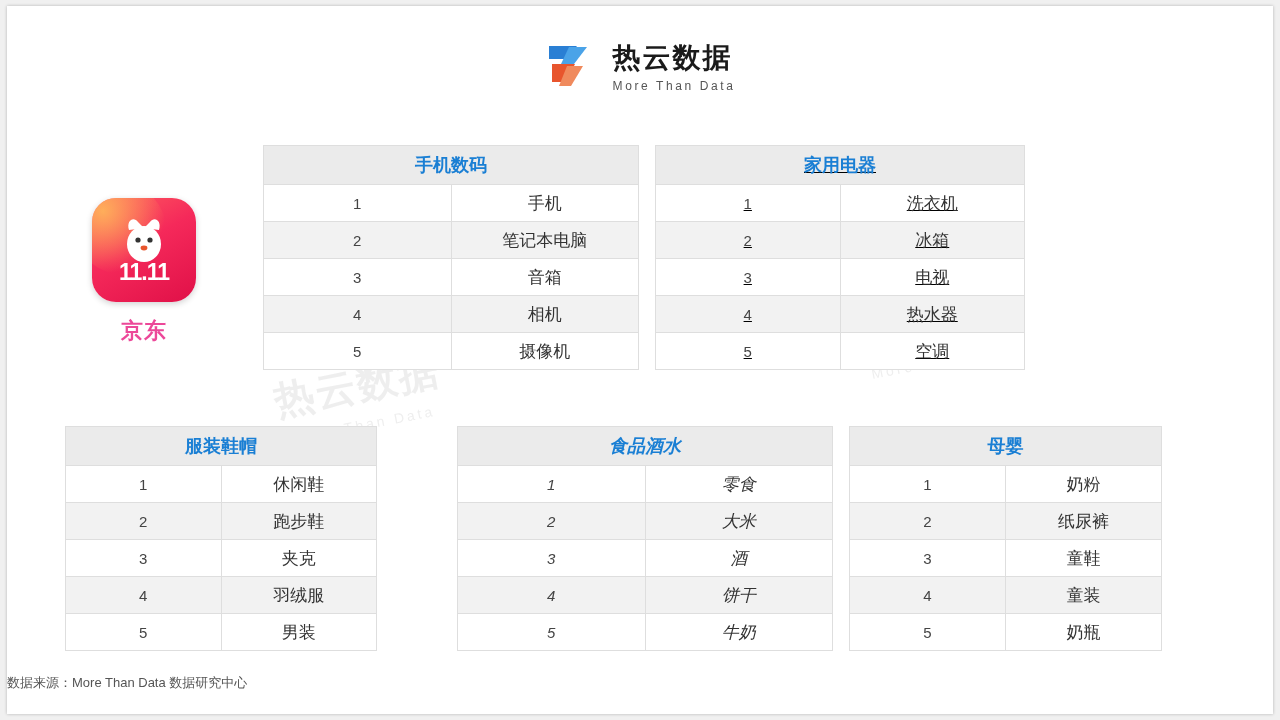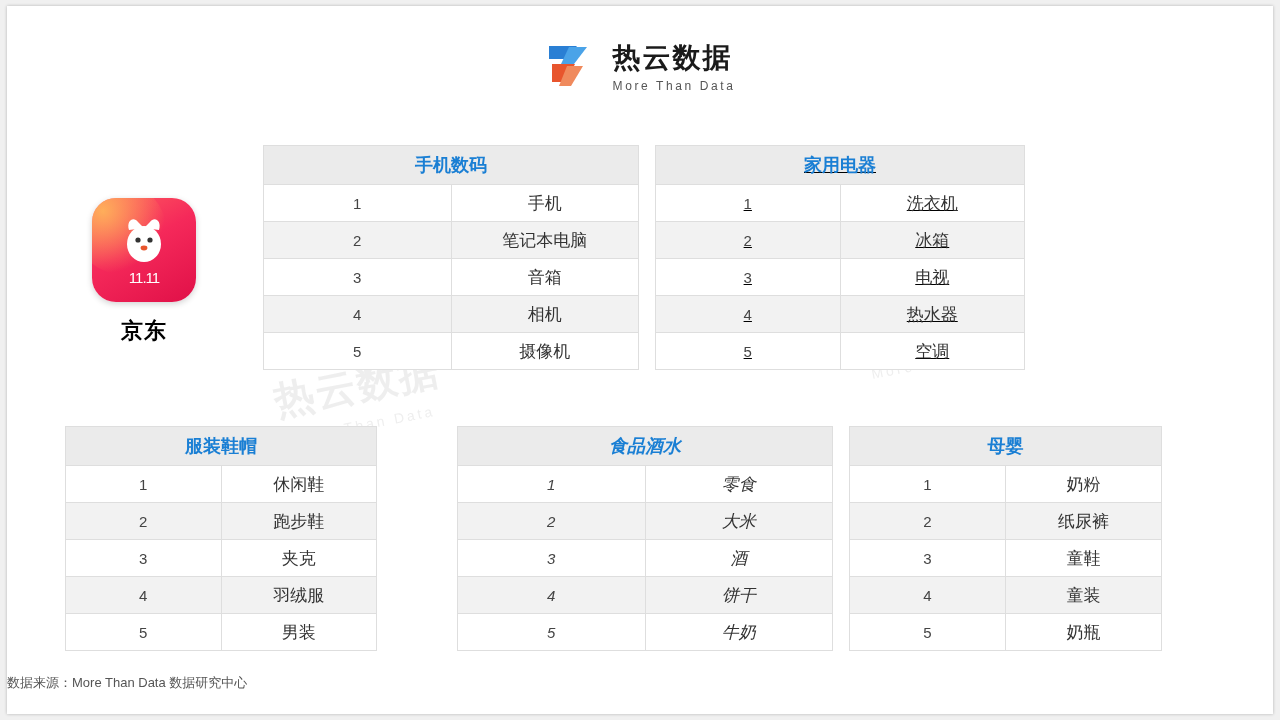--- a/index.html
+++ b/index.html
@@ -117,29 +117,29 @@
     left: 50%;
     top: 16px;
     transform: translateX(-50%);
   }
   .app-icon .num {
     position: absolute;
     left: 0; right: 0;
     bottom: 16px;
     text-align: center;
     color: #ffffff;
-    font-size: 15px;
-    font-weight: normal;
+    font-size: 23px;
+    font-weight: bold;
     letter-spacing: -1px;
   }
   .app-name {
     margin-top: 14px;
     font-size: 22px;
     font-weight: bold;
-    color: #000000;
+    color: #ec4899;
     letter-spacing: 1px;
   }
 
   
   .tbl {
     position: absolute;
     border-collapse: collapse;
     table-layout: fixed;
     background: transparent;
   }

